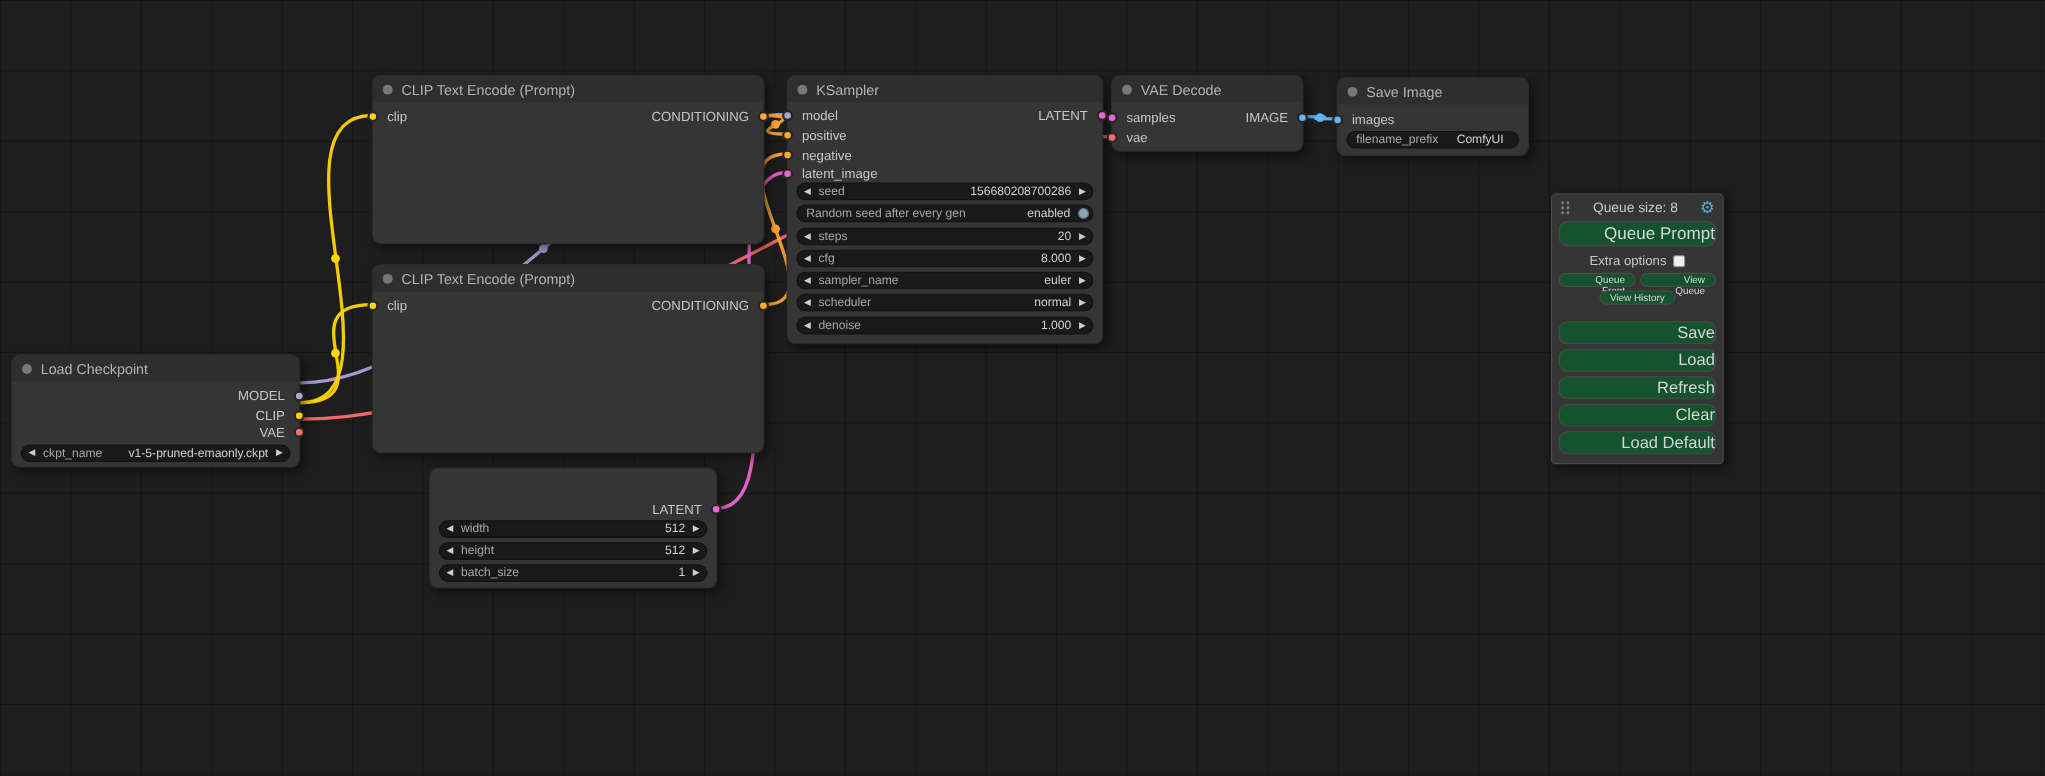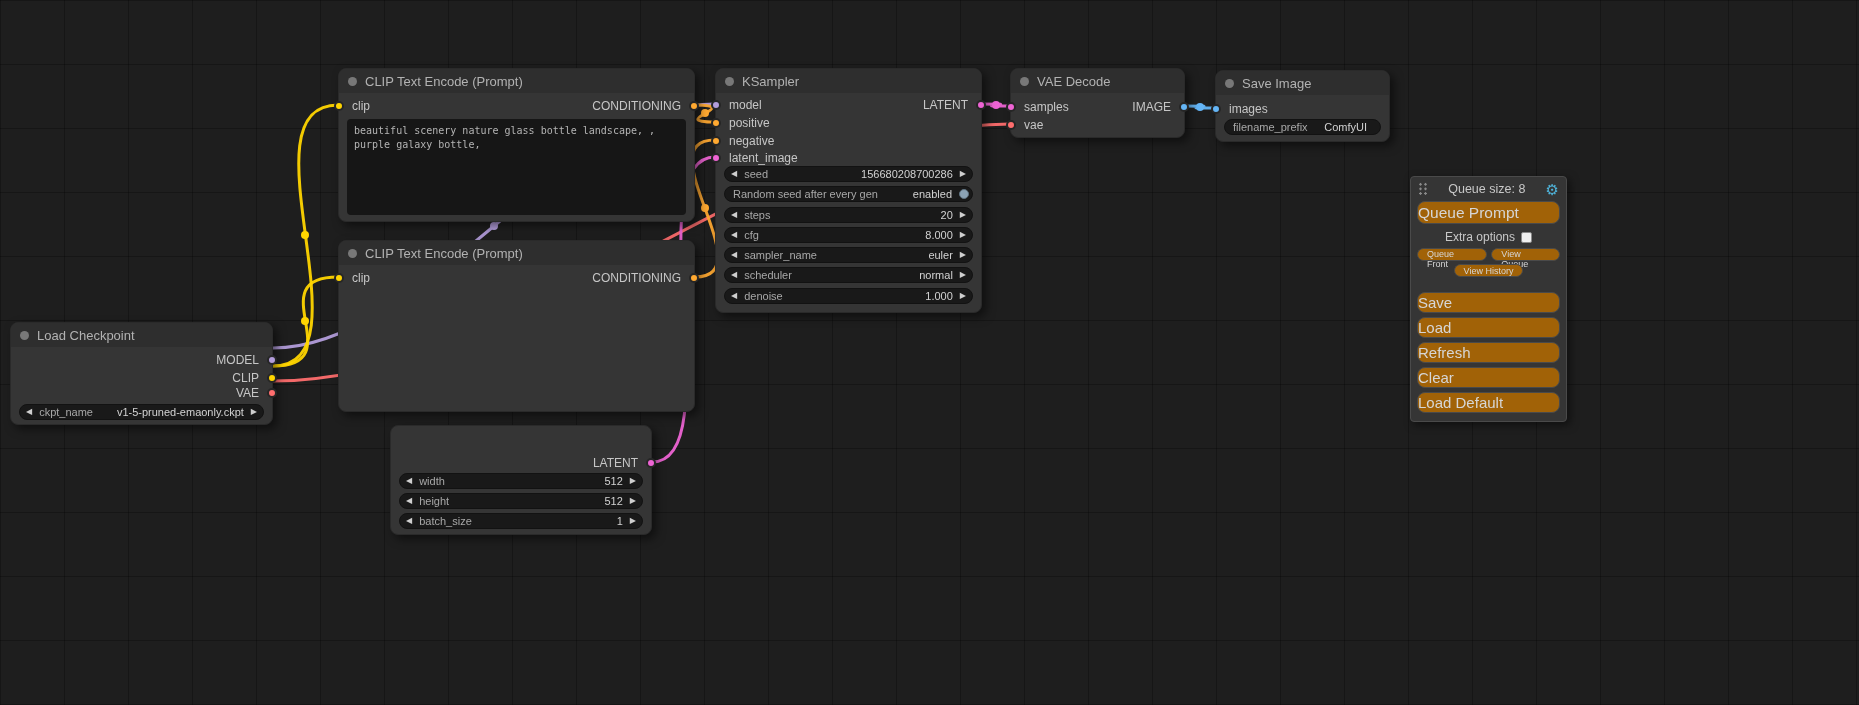--- a/index.html
+++ b/index.html
@@ -31,21 +31,21 @@
   .widget.noarr .wlabel{margin-left:2px}
   .widget.noarr .wvalue{margin-right:7px}
   .toggle-dot{width:10px;height:10px;border-radius:50%;background:#8ca3b5;flex:none;margin-right:-3px;border:1px solid #5f7280}
   .prompt{position:absolute;left:8px;right:8px;background:#161616;border-radius:4px;padding:5px 7px;font-family:"DejaVu Sans Mono",monospace;font-size:10px;line-height:1.4;color:#b4b4b4;white-space:pre-wrap;word-break:break-word;overflow:hidden}
   
   #menu{position:absolute;z-index:4;left:1410px;top:176px;width:157px;height:246px;background:#353535;border:1px solid #4a4a4a;border-radius:4px;box-shadow:3px 3px 8px rgba(0,0,0,.5);padding:4px 6px;display:flex;flex-direction:column}
   .mhead{display:flex;align-items:center;height:18px;margin-bottom:3px}
   .draghandle{width:10px;height:14px;background-image:radial-gradient(circle,#8a8a8a 1.1px,transparent 1.4px);background-size:5px 4.6px;margin-left:1px;flex:none}
   .qsize{flex:1;text-align:center;font-size:12.5px;color:#c8c8c8}
   .gear{font-size:15px;color:#4fb3d9;line-height:1;margin-right:1px;flex:none}
-  .btn{display:block;background:#a16207;border:1px solid #4a4a4a;border-radius:8px;color:#d6d6d6;text-align:left;font-family:inherit;cursor:pointer;width:100%}
+  .btn{display:block;background:#14532d;border:1px solid #4a4a4a;border-radius:8px;color:#d6d6d6;text-align:right;font-family:inherit;cursor:pointer;width:100%}
   .btn.big{height:24px;line-height:21px;font-size:15.5px;margin-bottom:6px}
   .btn.std{height:22px;line-height:19px;font-size:15px;margin-bottom:4px}
   .extra{display:flex;align-items:center;justify-content:center;gap:6px;font-size:12px;color:#c8c8c8;height:16px;margin-bottom:3px}
   .checkbox{width:11px;height:11px;background:#f0f0f0;border:1px solid #8a8a8a;border-radius:2px;flex:none}
   .minirow{display:flex;gap:4px;justify-content:center;margin-bottom:3px}
   .btn.mini{height:13px;line-height:10px;font-size:9px;border-radius:7px;width:auto;padding:0 9px}
 </style>
 </head>
 <body>
 
@@ -90,21 +90,20 @@
 
 <div class="node" style="left:338px;top:68px;width:357px;height:154px">
   <div class="ntitle">
     <span class="ndot"></span>
     <span>CLIP Text Encode (Prompt)</span>
   </div>
   <span class="sin" style="top:37px">clip</span>
   <span class="pin p-clip" style="left:0;top:37px"></span>
   <span class="sout" style="top:37px">CONDITIONING</span>
   <span class="pin p-cond" style="left:100%;top:37px"></span>
-  <div class="prompt" style="top:50px;height:96px">beautiful scenery nature glass bottle landscape, , purple galaxy bottle,</div>
 </div>
 
 <div class="node" style="left:338px;top:240px;width:357px;height:172px">
   <div class="ntitle">
     <span class="ndot"></span>
     <span>CLIP Text Encode (Prompt)</span>
   </div>
   <span class="sin" style="top:37px">clip</span>
   <span class="pin p-clip" style="left:0;top:37px"></span>
   <span class="sout" style="top:37px">CONDITIONING</span>
@@ -127,21 +126,21 @@
     <span class="warr">▶</span>
   </div>
   <div class="widget" style="top:87px">
     <span class="warr">◀</span>
     <span class="wlabel">batch_size</span>
     <span class="wvalue">1</span>
     <span class="warr">▶</span>
   </div>
 </div>
 
-<div class="node" style="left:715px;top:68px;width:267px;height:245px">
+<div class="node" style="left:715px;top:68px;width:288px;height:245px">
   <div class="ntitle">
     <span class="ndot"></span>
     <span>KSampler</span>
   </div>
   <span class="sin" style="top:36px">model</span>
   <span class="pin p-model" style="left:0;top:36px"></span>
   <span class="sin" style="top:54px">positive</span>
   <span class="pin p-cond" style="left:0;top:54px"></span>
   <span class="sin" style="top:72px">negative</span>
   <span class="pin p-cond" style="left:0;top:72px"></span>

